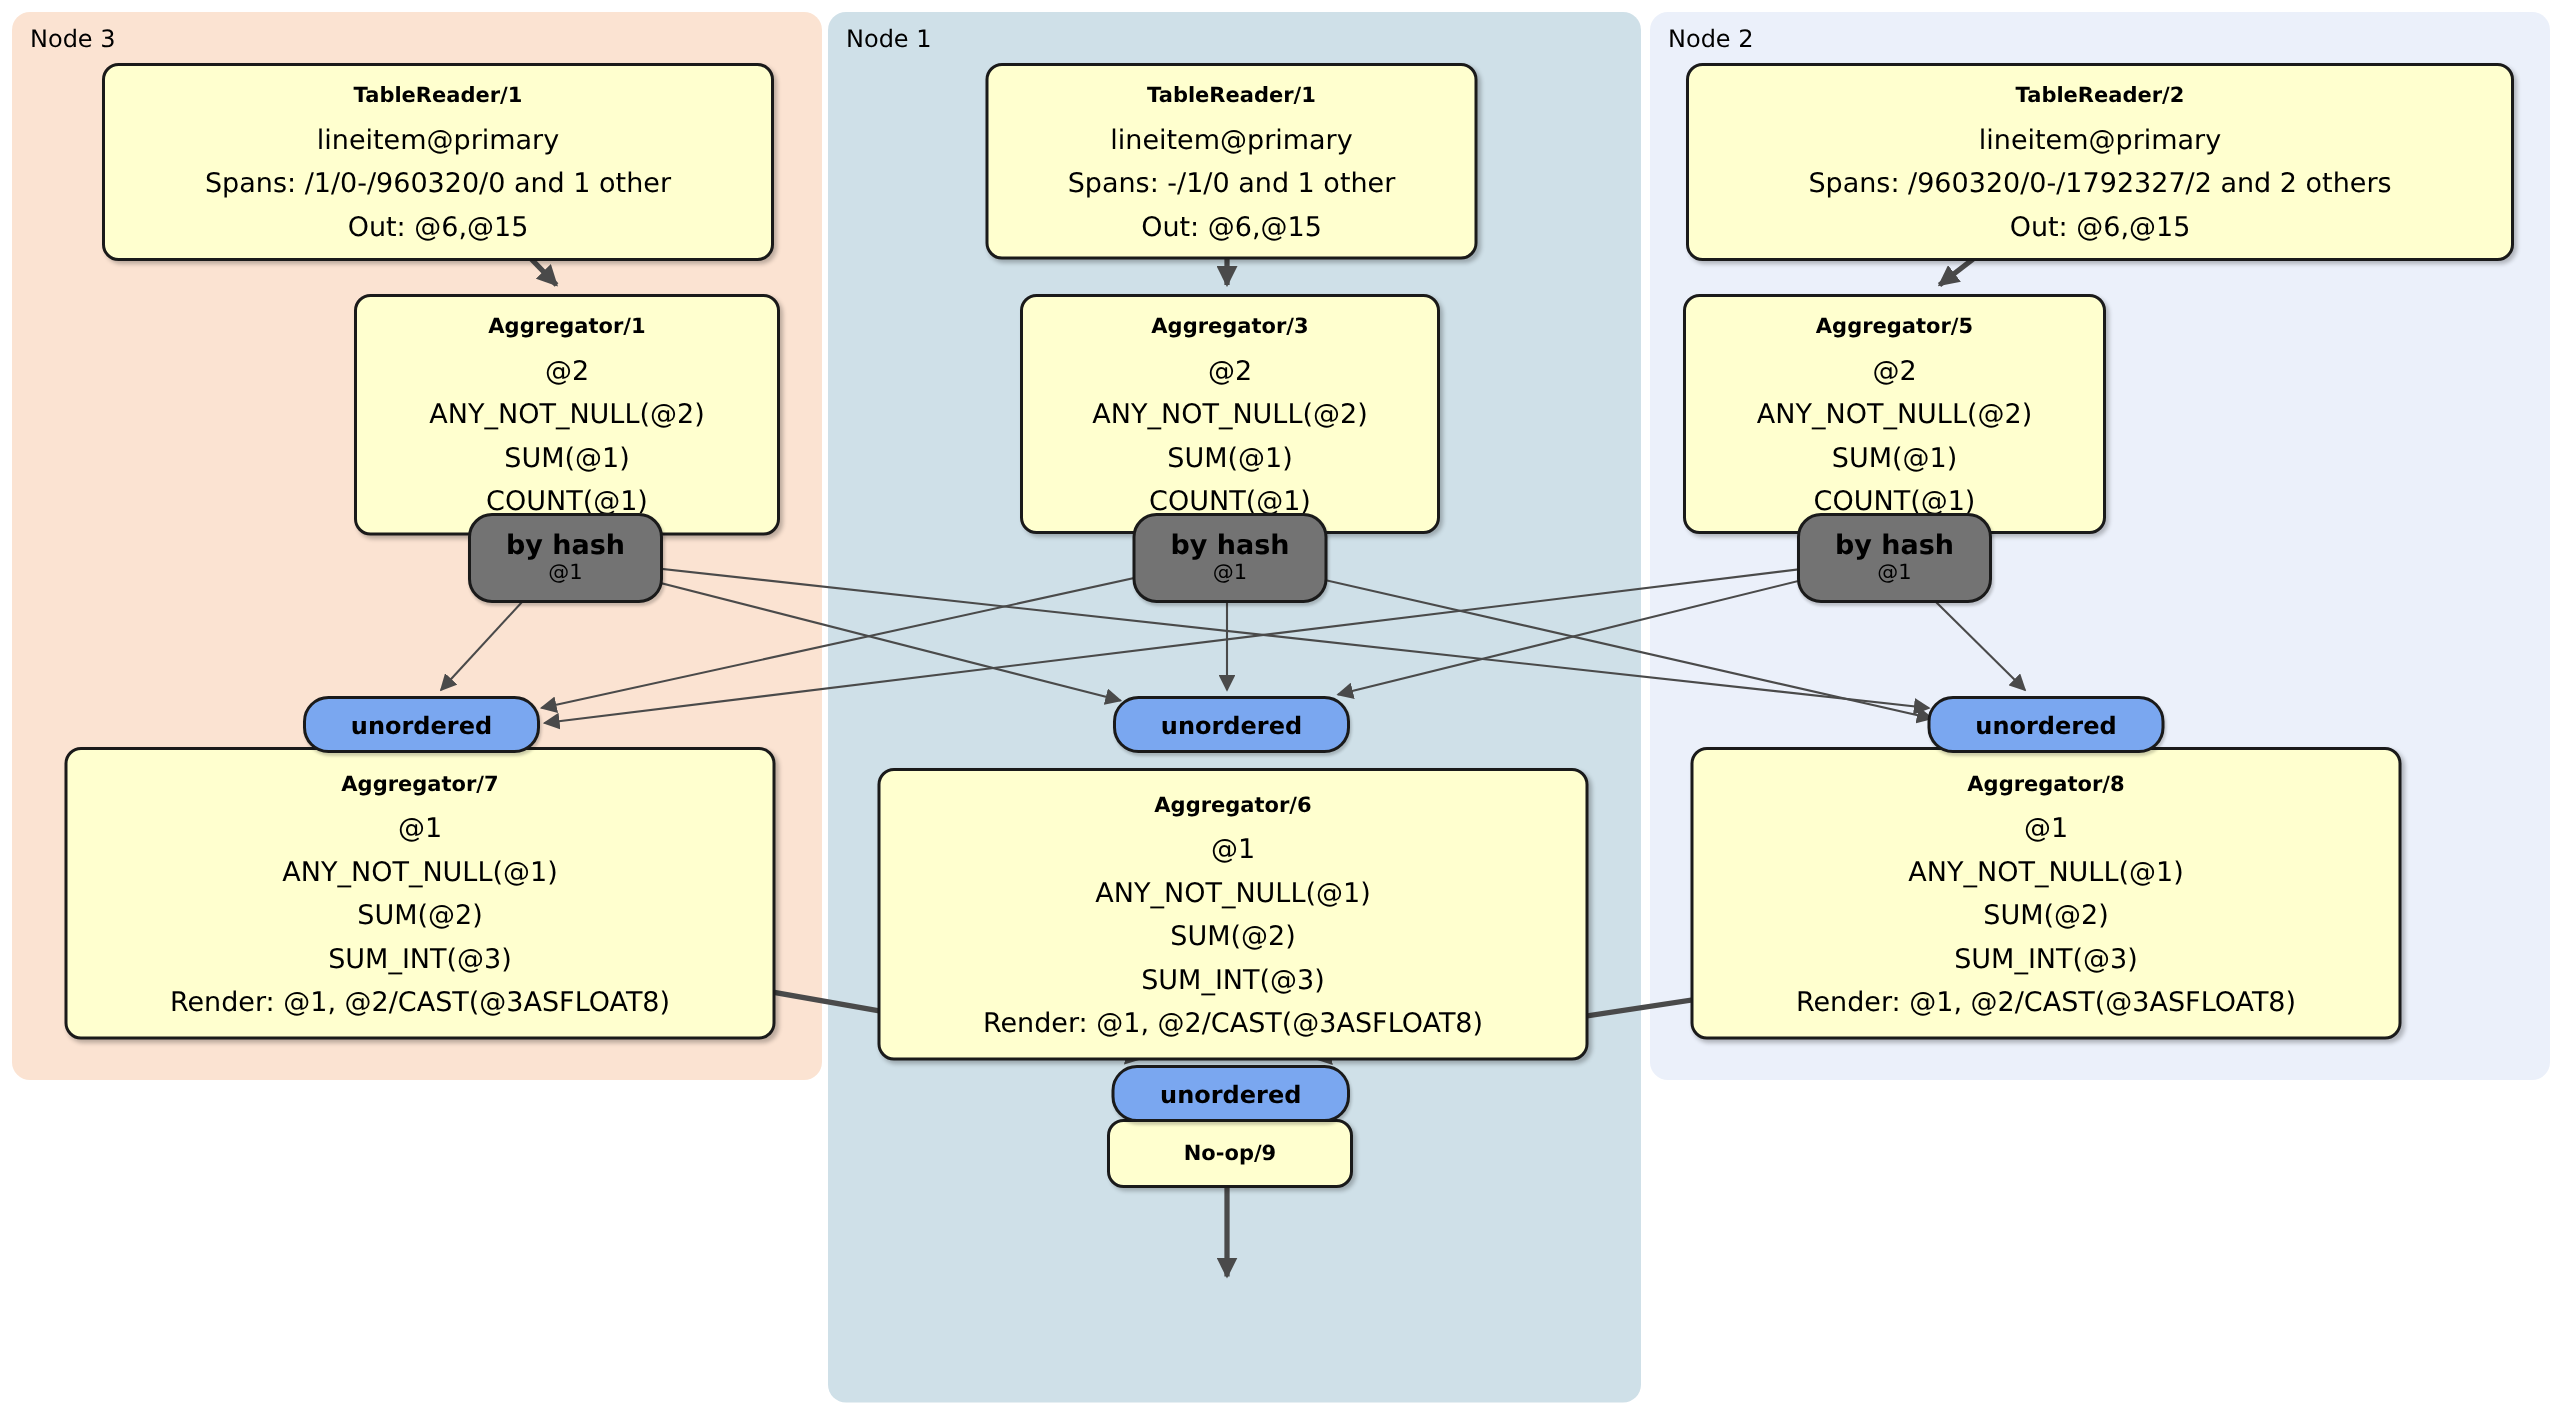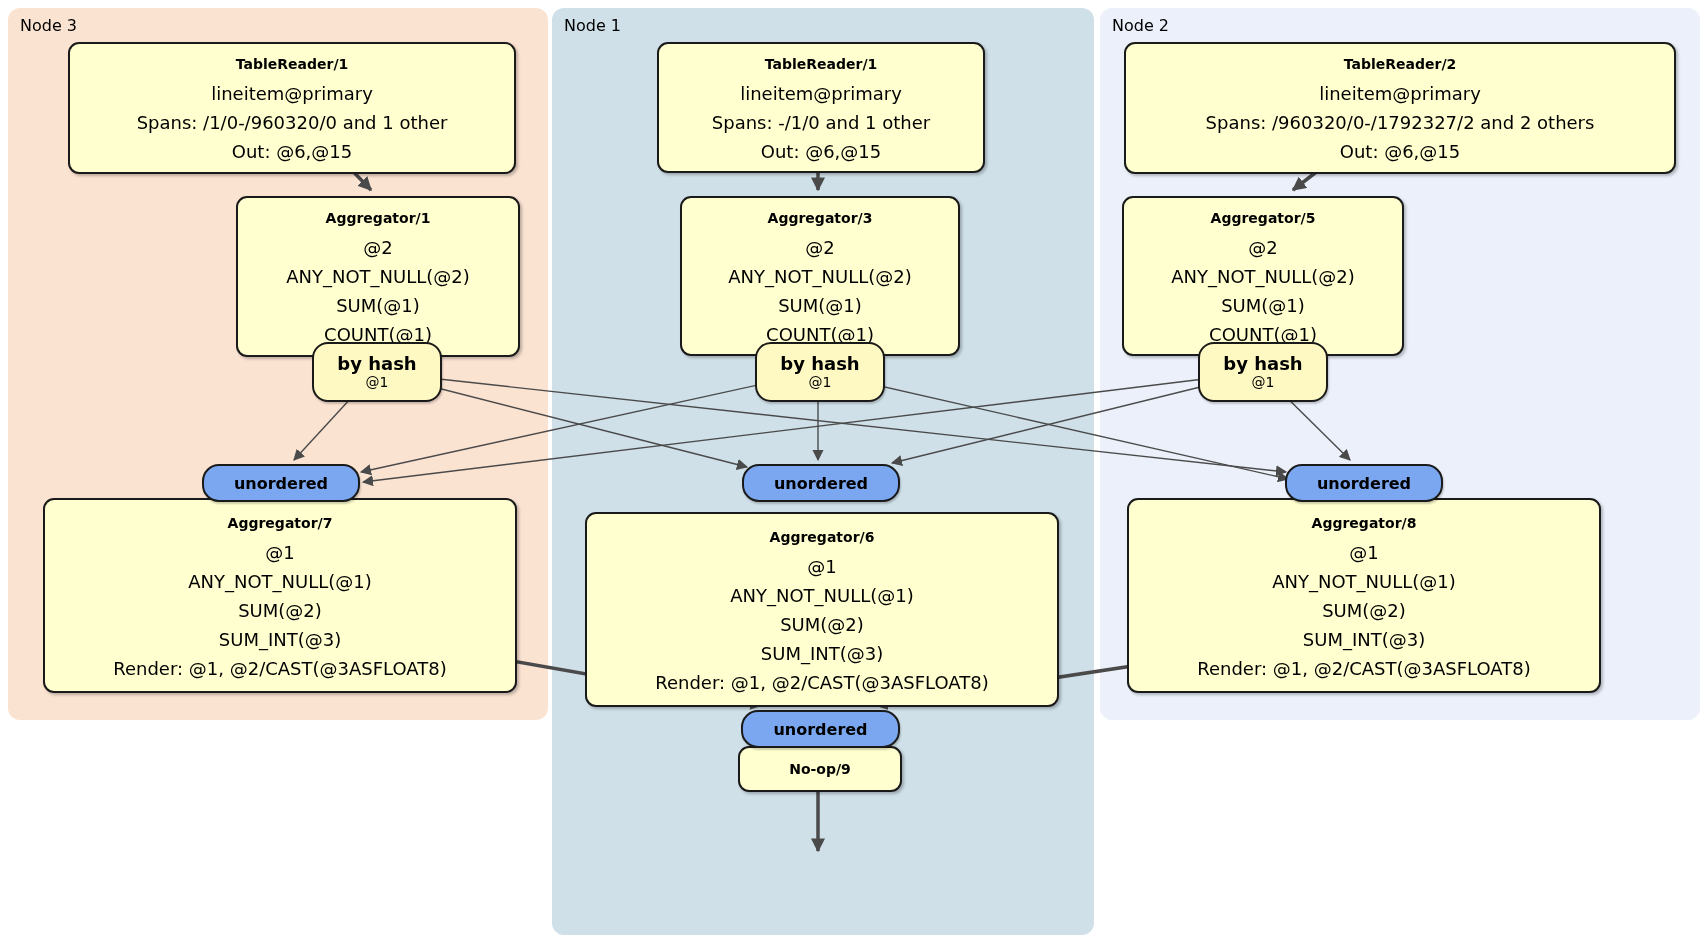--- a/index.html
+++ b/index.html
@@ -15,21 +15,21 @@
   svg.edges{position:absolute;left:0;top:0;z-index:2;pointer-events:none;}
   .pbox{
     position:absolute;background:#ffffcf;border:2px solid #1a1a1a;border-radius:11px;
     box-shadow:2px 2px 3px rgba(0,0,0,.25);
     display:flex;flex-direction:column;justify-content:center;align-items:center;
     text-align:center;z-index:3;
   }
   .pbox .title{font-weight:bold;font-size:14px;line-height:29px;}
   .pbox .line{font-size:18px;line-height:29px;white-space:nowrap;}
   .router{
-    position:absolute;background:#fef9c3;border:2px solid #1a1a1a;border-radius:16px;
+    position:absolute;background:#737373;border:2px solid #1a1a1a;border-radius:16px;
     display:flex;flex-direction:column;justify-content:center;align-items:center;
     text-align:right;z-index:4;box-shadow:1px 2px 2px rgba(0,0,0,.2);
   }
   .router .rlabel{font-weight:bold;font-size:18px;line-height:21px;}
   .router .rsub{font-size:14px;line-height:17px;}
   .sync{
     position:absolute;background:#7aa7f0;border:2px solid #1a1a1a;border-radius:17px;
     display:flex;justify-content:center;align-items:center;
     font-weight:bold;font-size:16px;z-index:4;box-shadow:1px 2px 2px rgba(0,0,0,.2);
   }

